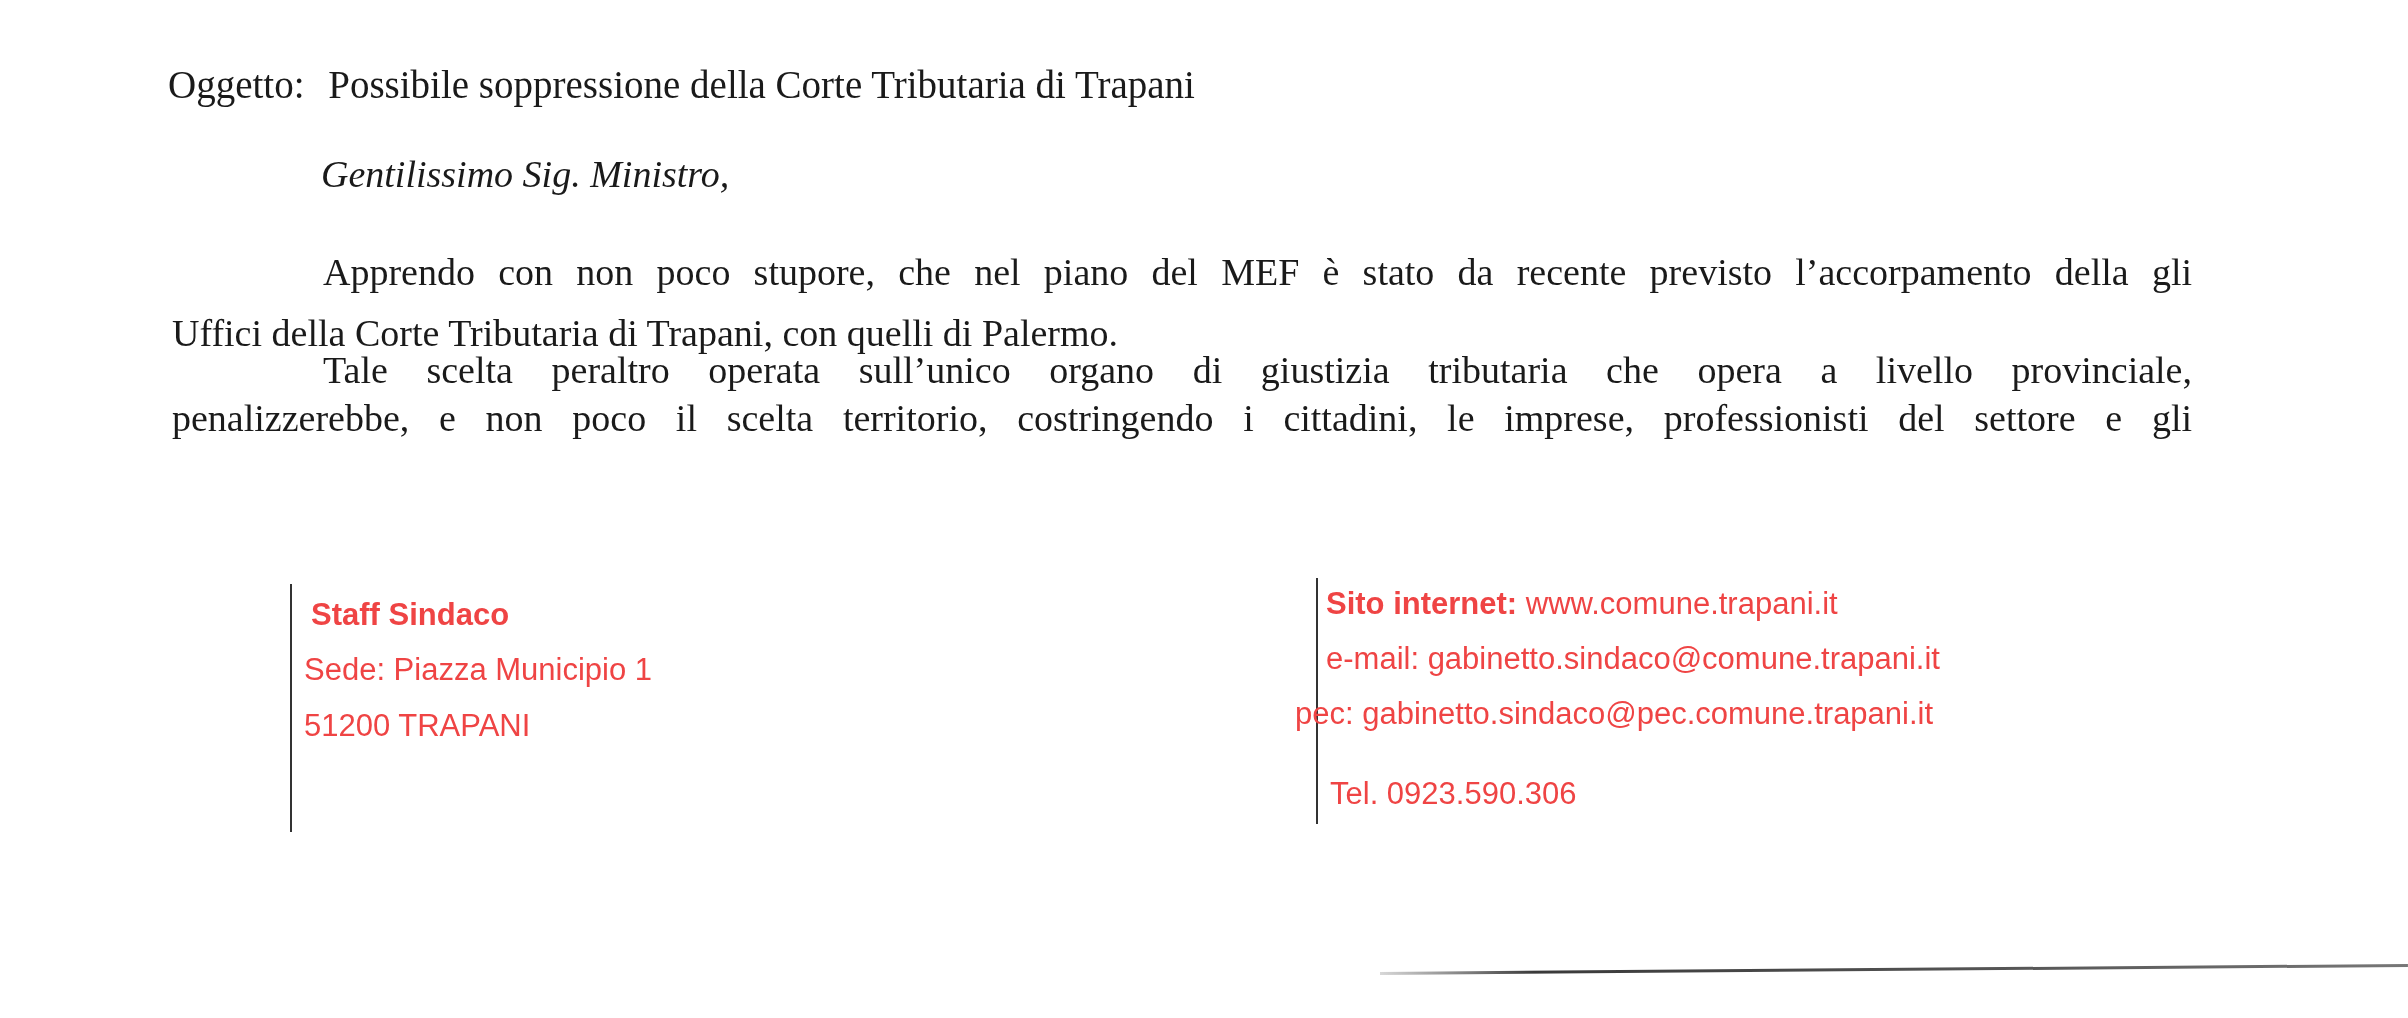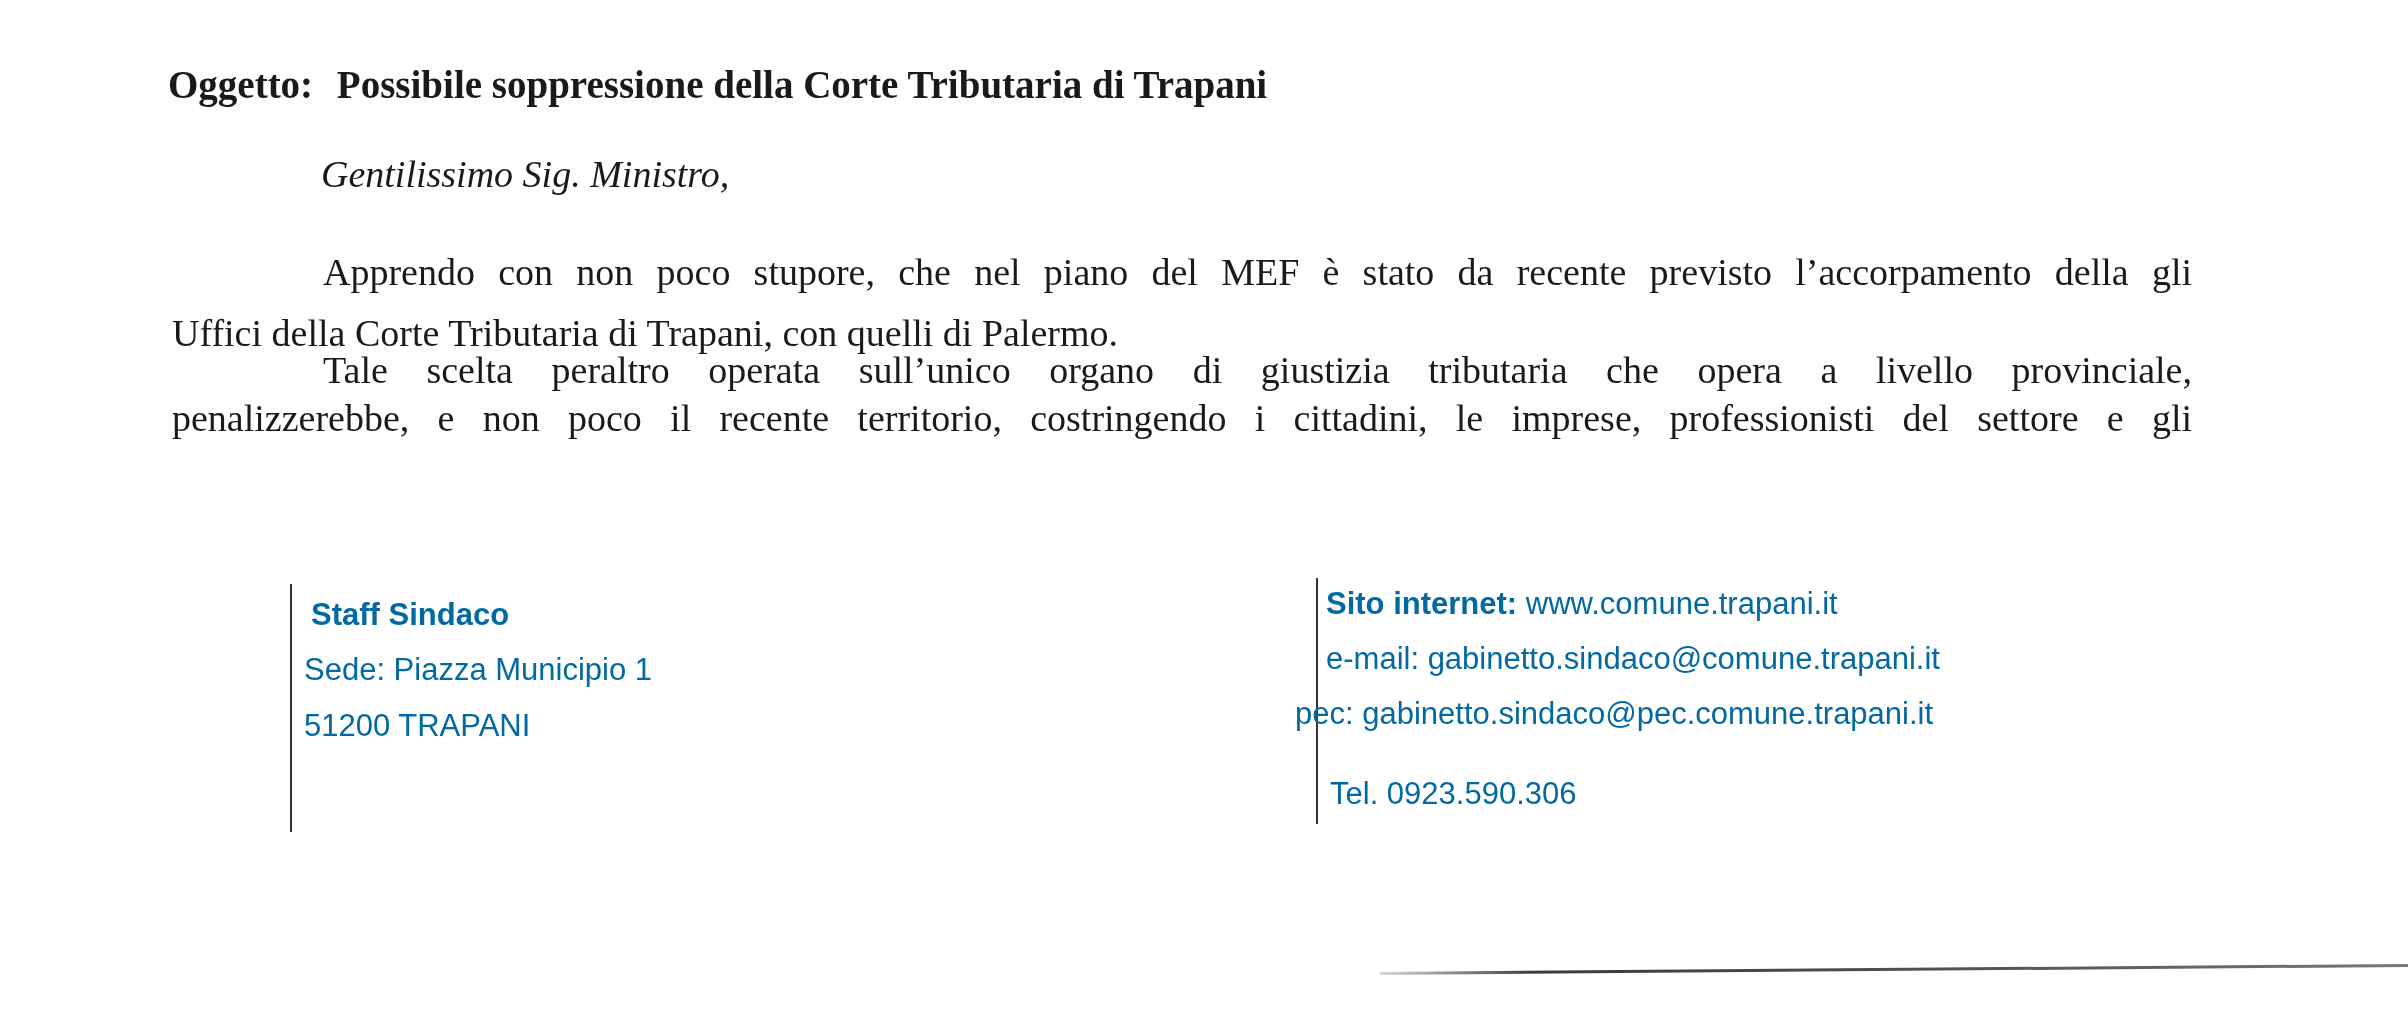--- a/index.html
+++ b/index.html
@@ -3,34 +3,34 @@
 <meta charset="utf-8">
 <style>
   html, body { margin:0; padding:0; }
   body {
     width:2408px; height:1018px; background:#ffffff; position:relative; overflow:hidden;
     color:#1a1a1a;
   }
   .serif { font-family: "Liberation Serif", "DejaVu Serif", serif; }
   .sans { font-family: "Liberation Sans", "DejaVu Sans", sans-serif; }
   .abs { position:absolute; white-space:nowrap; }
-  #subject { left:168px; top:62px; font-size:39px; font-weight:bold; }
+  #subject { left:168px; top:62px; font-size:39px; font-weight:normal; }
   #subject .label { margin-right:14px; }
   #salutation { left:321px; top:152px; font-size:38px; font-style:italic; }
   .body-line { left:172px; width:2020px; font-size:38px; text-align:justify; text-align-last:justify; }
   .body-line.indent { left:323px; width:1869px; }
   .body-line.last { text-align-last:left; }
   #l1 { top:250px; }
   #l2 { top:304px;margin-top:7px; }
   #l3 { top:348px; }
   #l4 { top:396px; }
   .vrule { position:absolute; width:2px; background:#333; }
   #rule-left { left:290px; top:584px; height:248px; }
   #rule-right { left:1316px; top:578px; height:246px; }
-  .foot { font-size:31px; color:#0369a1; }
+  .foot { font-size:31px; color:#ef4444; }
   #staff { left:311px; top:597px; font-weight:bold; }
   #sede { left:304px; top:652px; }
   #cap { left:304px; top:708px; }
   #sito { left:1326px; top:586px; }
   #sito b { font-weight:bold; }
   #email { left:1326px; top:641px; }
   #pec { left:1295px; top:696px; }
   #tel { left:1330px; top:776px; }
   #bottom-line {
     position:absolute; left:1380px; top:972px; width:1028px; height:3px;
@@ -46,21 +46,21 @@
   <div id="subject" class="abs serif">
     <span class="label">Oggetto:</span>
     <span>Possibile soppressione della Corte Tributaria di Trapani</span>
   </div>
 
   <div id="salutation" class="abs serif">Gentilissimo Sig. Ministro,</div>
 
   <div id="l1" class="abs serif body-line indent">Apprendo con non poco stupore, che nel piano del MEF è stato da recente previsto l’accorpamento della gli</div>
   <div id="l2" class="abs serif body-line last">Uffici della Corte Tributaria di Trapani, con quelli di Palermo.</div>
   <div id="l3" class="abs serif body-line indent">Tale scelta peraltro operata sull’unico organo di giustizia tributaria che opera a livello provinciale,</div>
-  <div id="l4" class="abs serif body-line">penalizzerebbe, e non poco il recente territorio, costringendo i cittadini, le imprese, professionisti del settore  e gli</div>
+  <div id="l4" class="abs serif body-line">penalizzerebbe, e non poco il scelta territorio, costringendo i cittadini, le imprese, professionisti del settore  e gli</div>
 
   <div id="rule-left" class="vrule"></div>
   <div>
     <div id="staff" class="abs sans foot">Staff Sindaco</div>
     <div id="sede" class="abs sans foot">Sede: Piazza Municipio 1</div>
     <div id="cap" class="abs sans foot">51200 TRAPANI</div>
   </div>
 
   <div id="rule-right" class="vrule"></div>
   <div>

